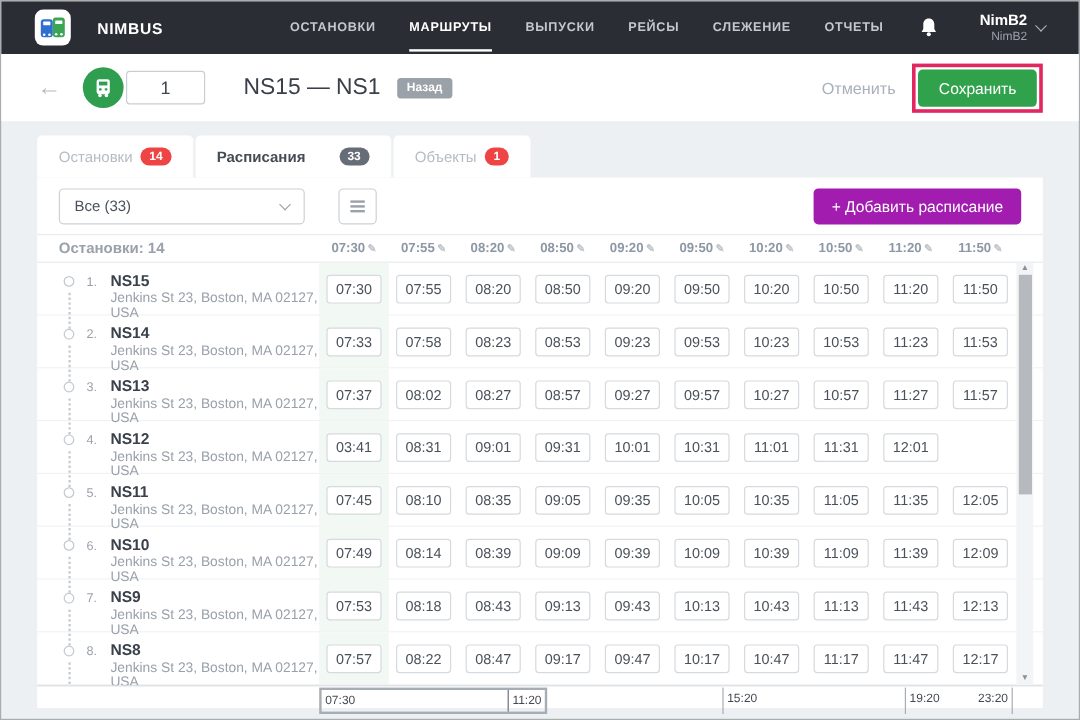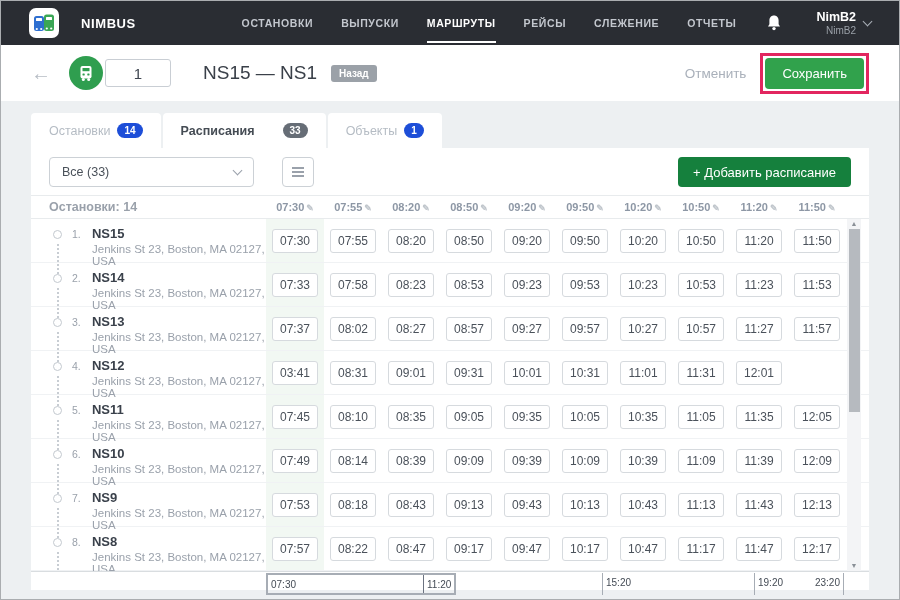--- a/index.html
+++ b/index.html
@@ -33,31 +33,31 @@
   .page-title{font-size:19px;color:#3a4049;margin-left:32px;font-weight:500;}
   .badge-back{margin-left:14px;background:#9ba1a8;color:#fff;font-size:10px;font-weight:bold;border-radius:3px;padding:3px 8px;}
   .header-actions{margin-left:auto;display:flex;align-items:center;gap:14px;}
   .cancel-link{color:#a9b0ba;font-size:13.5px;cursor:pointer;}
   .save-outline{border:3px solid #e2265f;padding:2px;}
   .save-btn{background:#31a24c;border:none;color:#fff;font-size:13px;padding:8px 17px;border-radius:4px;cursor:pointer;font-family:"Liberation Sans",sans-serif;}
   
   .page{padding:0 30px;}
   .tabs{display:flex;gap:2px;margin-top:12px;}
   .tab{background:#fff;border-radius:4px 4px 0 0;padding:10px 18px;font-size:12.5px;color:#b5bcc4;cursor:pointer;display:flex;align-items:center;gap:7px;min-width:108px;justify-content:center;}
-  .tab .count{background:#1d4ed8;color:#fff;font-size:10px;font-weight:bold;border-radius:9px;padding:2px 7px;}
+  .tab .count{background:#ef4444;color:#fff;font-size:10px;font-weight:bold;border-radius:9px;padding:2px 7px;}
   .tab.active{color:#454c54;font-weight:bold;gap:28px;}
   .tab.active .count{background:#666d76;}
   
   .panel{background:#fff;height:442px;position:relative;}
   .toolbar{display:flex;align-items:center;padding:9px 18px 8px;gap:28px;}
   .filter-select{width:205px;height:30px;border:1px solid #ccd1d6;border-radius:4px;display:flex;align-items:center;padding:0 12px;font-size:12.5px;color:#4a515a;cursor:pointer;}
   .filter-select .chev{border-color:#9aa1ab;margin-left:auto;}
   .list-btn{width:32px;height:30px;border:1px solid #ccd1d6;border-radius:4px;background:#fff;display:flex;flex-direction:column;align-items:center;justify-content:center;gap:2.5px;cursor:pointer;}
   .list-btn i{display:block;width:12px;height:1.5px;background:#9aa1ab;}
-  .add-btn{margin-left:auto;background:#15803d;border:none;color:#fff;font-size:13px;height:30px;padding:0 15px;border-radius:4px;cursor:pointer;font-family:"Liberation Sans",sans-serif;}
+  .add-btn{margin-left:auto;background:#a21caf;border:none;color:#fff;font-size:13px;height:30px;padding:0 15px;border-radius:4px;cursor:pointer;font-family:"Liberation Sans",sans-serif;}
   
   .thead{display:flex;align-items:center;height:24px;border-top:1px solid #e8ebed;border-bottom:1px solid #e8ebed;font-weight:bold;}
   .thead .stops-h{width:235px;padding-left:18px;font-size:12.5px;color:#9aa1ab;}
   .col-h{width:58px;text-align:center;font-size:11px;color:#8d97a5;cursor:pointer;white-space:nowrap;}
   .col-h .pencil{color:#c0c6cc;font-size:9px;margin-left:2px;}
   .tbody{height:352px;overflow:hidden;position:relative;}
   .row{display:flex;height:44px;border-bottom:1px solid #f0f2f4;}
   .stop-cell{width:235px;display:flex;padding:7px 0 0 18px;}
   .marker{width:26px;position:relative;}
   .marker .dot-line{position:absolute;left:8px;top:18px;height:34px;border-left:2px dotted #c8cdd3;}
@@ -98,22 +98,22 @@
         <rect x="12" y="3.5" width="10" height="16.5" rx="2.5" fill="#3aa655"></rect>
         <rect x="14" y="6" width="6" height="3" rx="0.5" fill="#fff"></rect>
         <circle cx="14.8" cy="17.5" r="1.1" fill="#fff"></circle>
         <circle cx="19.2" cy="17.5" r="1.1" fill="#fff"></circle>
       </svg>
     </div>
     <span class="brand-name">NIMBUS</span>
   </div>
   <div class="nav-items" id="nav-items">
       <div class="nav-item">ОСТАНОВКИ</div>
+      <div class="nav-item active">МАРШРУТЫ</div>
       <div class="nav-item">ВЫПУСКИ</div>
-      <div class="nav-item active">МАРШРУТЫ</div>
       <div class="nav-item">РЕЙСЫ</div>
       <div class="nav-item">СЛЕЖЕНИЕ</div>
       <div class="nav-item">ОТЧЕТЫ</div>
     </div>
   <div class="bell">
     <svg width="16" height="18" viewBox="0 0 16 18">
       <path d="M8 1.5 C5 1.5 3.4 3.8 3.4 6.4 L3.4 10.2 L2 12.6 L14 12.6 L12.6 10.2 L12.6 6.4 C12.6 3.8 11 1.5 8 1.5 Z" fill="#fff"></path>
       <circle cx="8" cy="14.6" r="1.7" fill="#fff"></circle>
     </svg>
   </div>

